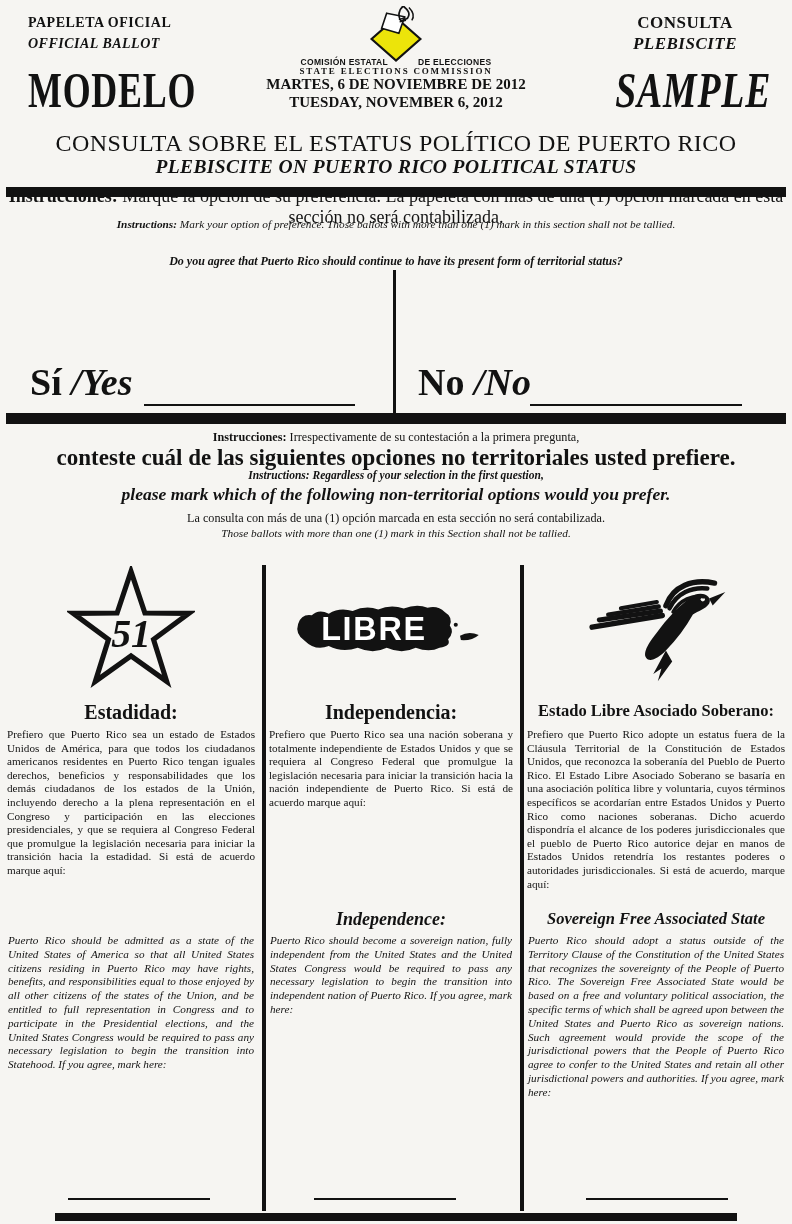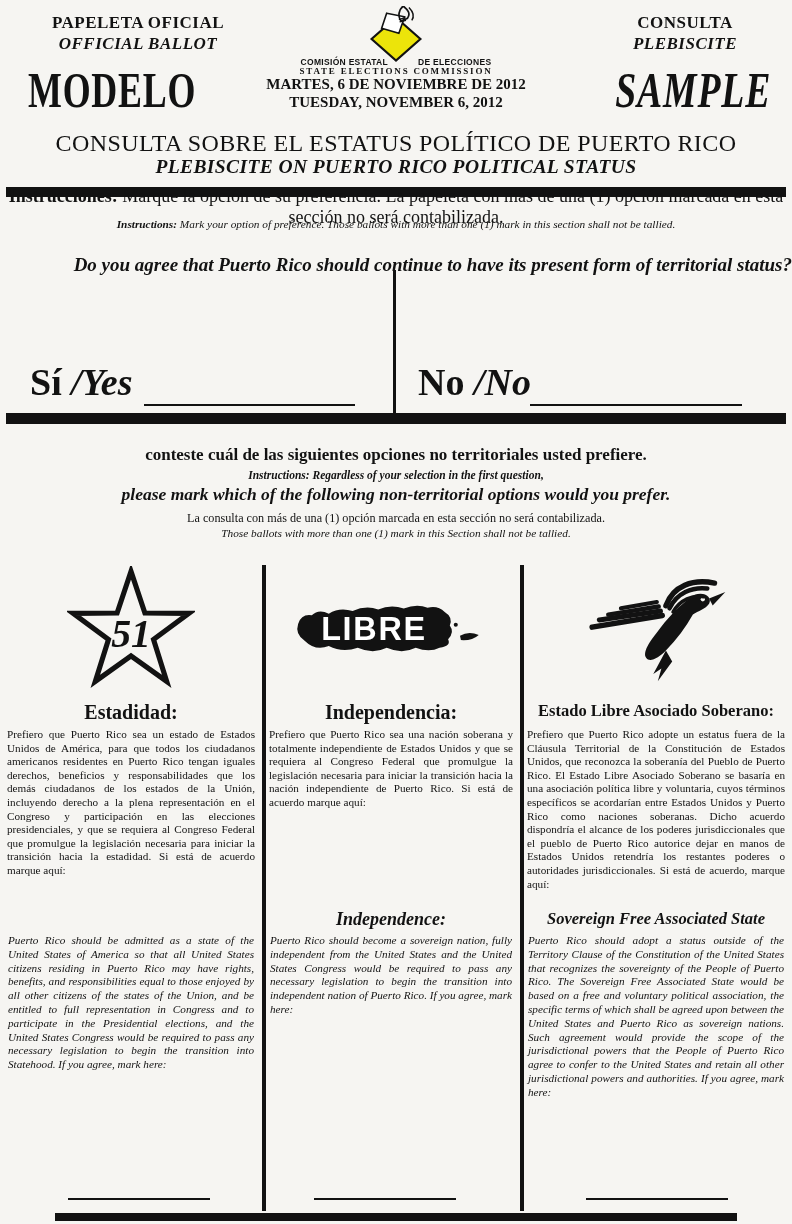--- a/index.html
+++ b/index.html
@@ -7,46 +7,46 @@
     position:relative; width:792px; height:1224px;
     background:#f6f5f2; color:#121212;
     font-family:"Liberation Serif", serif;
     overflow:hidden;
   }
   .abs{position:absolute;}
   .ctr{left:0; width:792px; text-align:center;}
   .b{font-weight:bold;} .i{font-style:italic;}
   
   .hdr-left{left:28px; top:12px; width:220px;}
-  .hdr-left .ln{font-size:17px; font-weight:bold; letter-spacing:.5px; line-height:21px;text-align:center;}
+  .hdr-left .ln{font-size:14px; font-weight:bold; letter-spacing:.5px; line-height:21px;}
   .watermark{font-size:46px; font-weight:bold; line-height:46px; transform:scale(.78,1.08); transform-origin:left top; letter-spacing:1px;}
   .hdr-right{right:22px; top:12px; width:170px; text-align:center;}
   .hdr-right .ln{font-size:17px; font-weight:bold; letter-spacing:.5px; line-height:21px;}
   .watermark-r{font-size:46px; font-weight:bold; font-style:italic; line-height:46px; transform:scale(.82,1.08); transform-origin:center top; letter-spacing:1px;}
   .seal{left:352px; top:6px; width:88px; height:56px;}
   .seal-label{top:57px; font-size:8.5px; font-weight:bold; font-family:"Liberation Sans",sans-serif; display:flex; justify-content:center; gap:30px; letter-spacing:.3px;}
   .seal-en{top:66px; font-size:9px; font-weight:bold; letter-spacing:1.8px;}
   .date-es{top:76px; font-size:15px; font-weight:bold;}
   .date-en{top:94px; font-size:15px; font-weight:bold;}
   
   .title-es{top:130px; font-size:24px; font-weight:normal; letter-spacing:.4px;}
   .title-en{top:156px; font-size:19.5px; font-weight:bold; font-style:italic; letter-spacing:.4px;}
   .bar{left:6px; width:780px; height:10px; background:#121212;}
   
   .i1a{top:186px; font-size:18px;}
   .i1b{top:218px; font-size:11.3px; font-style:italic;}
   .q-es{top:233px; font-size:16.5px; font-weight:bold;}
-  .q-en{top:254px; font-size:19px; font-weight:bold; font-style:italic;text-align:right;}
+  .q-en{top:254px; font-size:12px; font-weight:bold; font-style:italic;}
   .yesno{left:0; top:276px; width:792px; height:137px;}
   .vdiv-mid{position:absolute; left:393px; top:-6px; width:3px; height:143px; background:#121212;}
   .vote-word{position:absolute; top:84px; font-size:38px; font-weight:bold;}
   .vote-line{position:absolute; top:128px; border-bottom:2.5px solid #121212; height:0;}
   
   .i2a{top:430px; font-size:12.2px;}
-  .i2b{top:445px; font-size:17px; font-weight:bold;}
+  .i2b{top:445px; font-size:23px; font-weight:bold;}
   .i2c{top:469px; font-size:11.5px; font-weight:bold; font-style:italic;}
   .i2d{top:484px; font-size:17.5px; font-weight:bold; font-style:italic;}
   .i2e{top:511px; font-size:12.2px;}
   .i2f{top:527px; font-size:11.3px; font-style:italic;}
   
   .options{left:0; top:560px; width:644px; height:664px;}
   .vdiv{position:absolute; top:5px; width:3.5px; height:646px; background:#121212;}
   .col{position:absolute; top:0; height:664px;}
   .icon-box{position:absolute; top:0; left:0; right:0; height:138px; display:flex; align-items:center; justify-content:center;}
   .title-es-opt{position:absolute; top:141px; left:0; right:0; text-align:center; font-size:20px; font-weight:bold;}
@@ -102,20 +102,21 @@
   <div class="abs yesno">
     <div class="vdiv-mid"></div>
     <div class="vote-word" style="left:30px;"><span>Sí </span><span class="i">/Yes</span></div>
     <div class="vote-line" style="left:144px; width:211px;"></div>
     <div class="vote-word" style="left:418px;"><span>No </span><span class="i">/No</span></div>
     <div class="vote-line" style="left:530px; width:212px;"></div>
   </div>
 
   <div class="abs bar" style="top:413px; height:11px;"></div>
 
+  <div class="abs ctr i2a"><span class="b">Instrucciones:</span><span> Irrespectivamente de su contestación a la primera pregunta,</span></div>
   <div class="abs ctr i2b">conteste cuál de las siguientes opciones no territoriales usted prefiere.</div>
   <div class="abs ctr i2c"><span>Instructions:</span><span> Regardless of your selection in the first question,</span></div>
   <div class="abs ctr i2d">please mark which of the following non-territorial options would you prefer.</div>
   <div class="abs ctr i2e">La consulta con más de una (1) opción marcada en esta sección no será contabilizada.</div>
   <div class="abs ctr i2f">Those ballots with more than one (1) mark in this Section shall not be tallied.</div>
 
   <div class="abs options">
     <div class="vdiv" style="left:262px;"></div>
     <div class="vdiv" style="left:520px;"></div>
 

